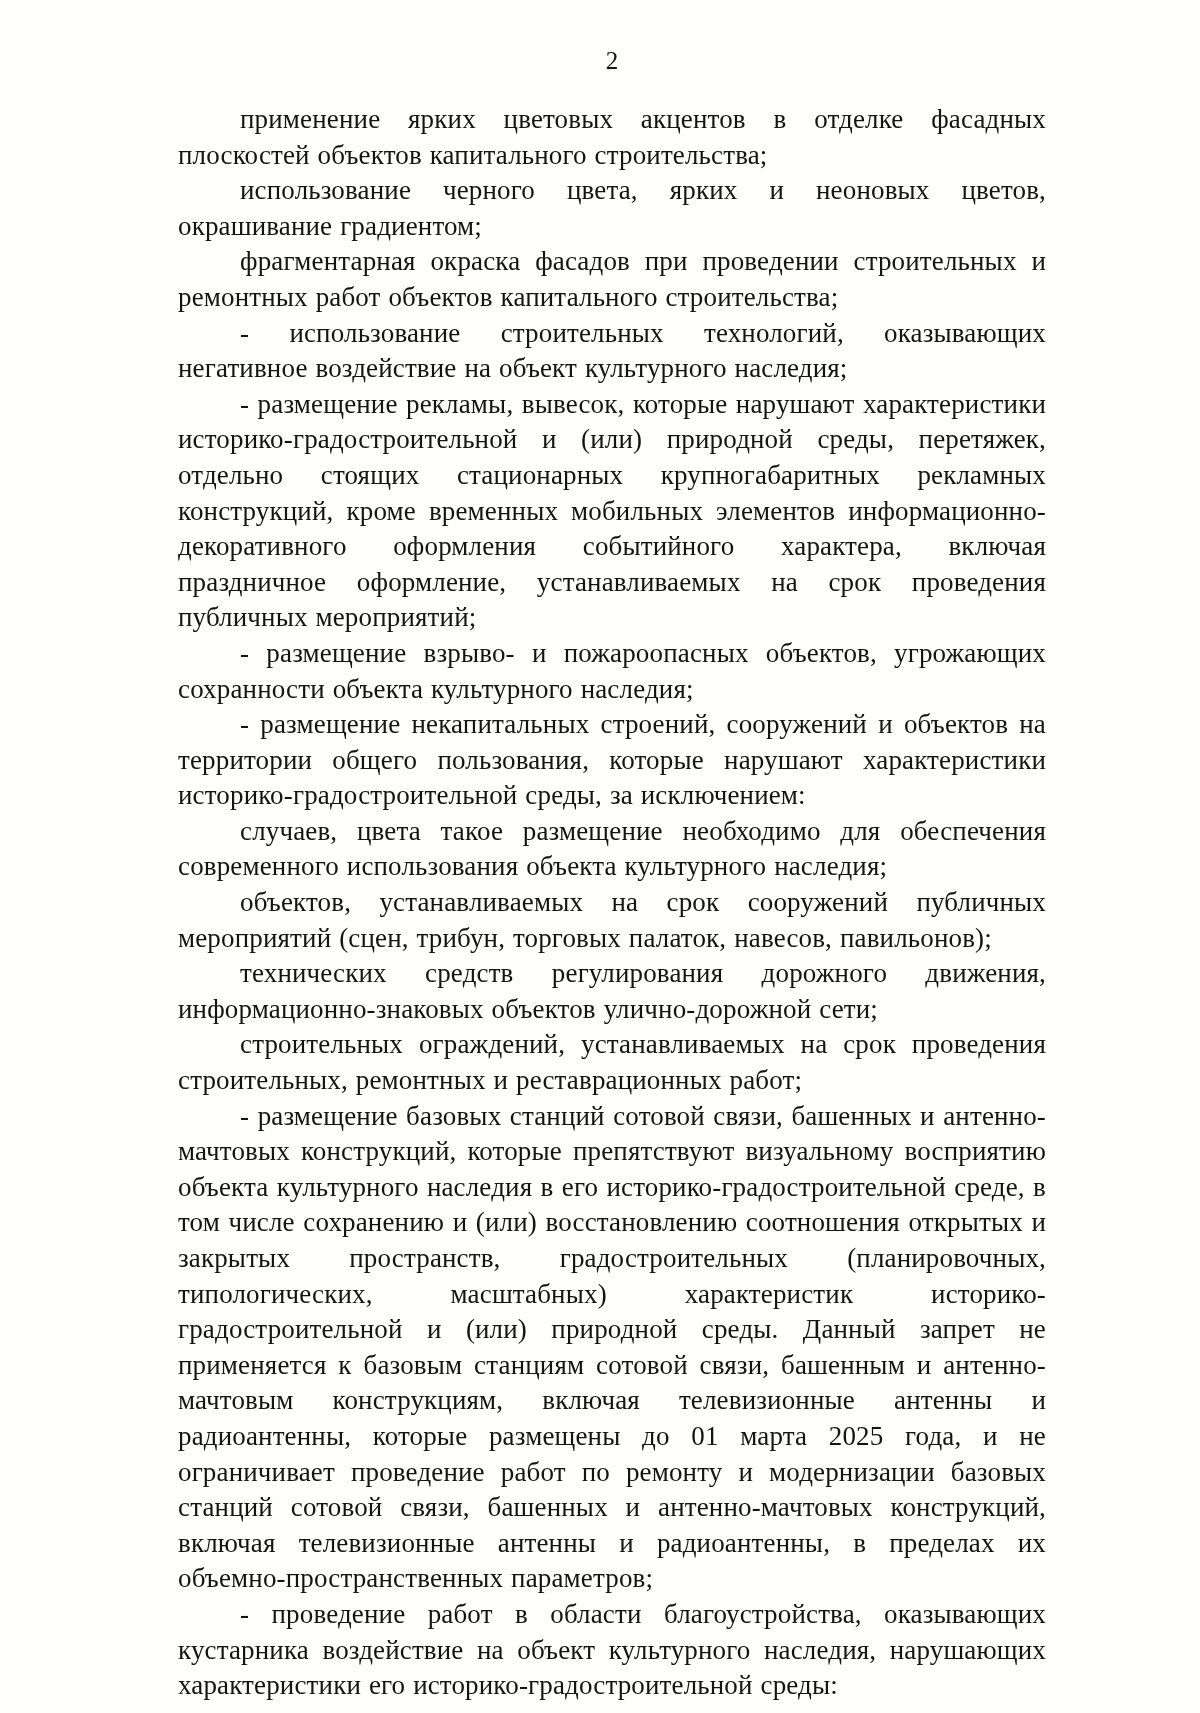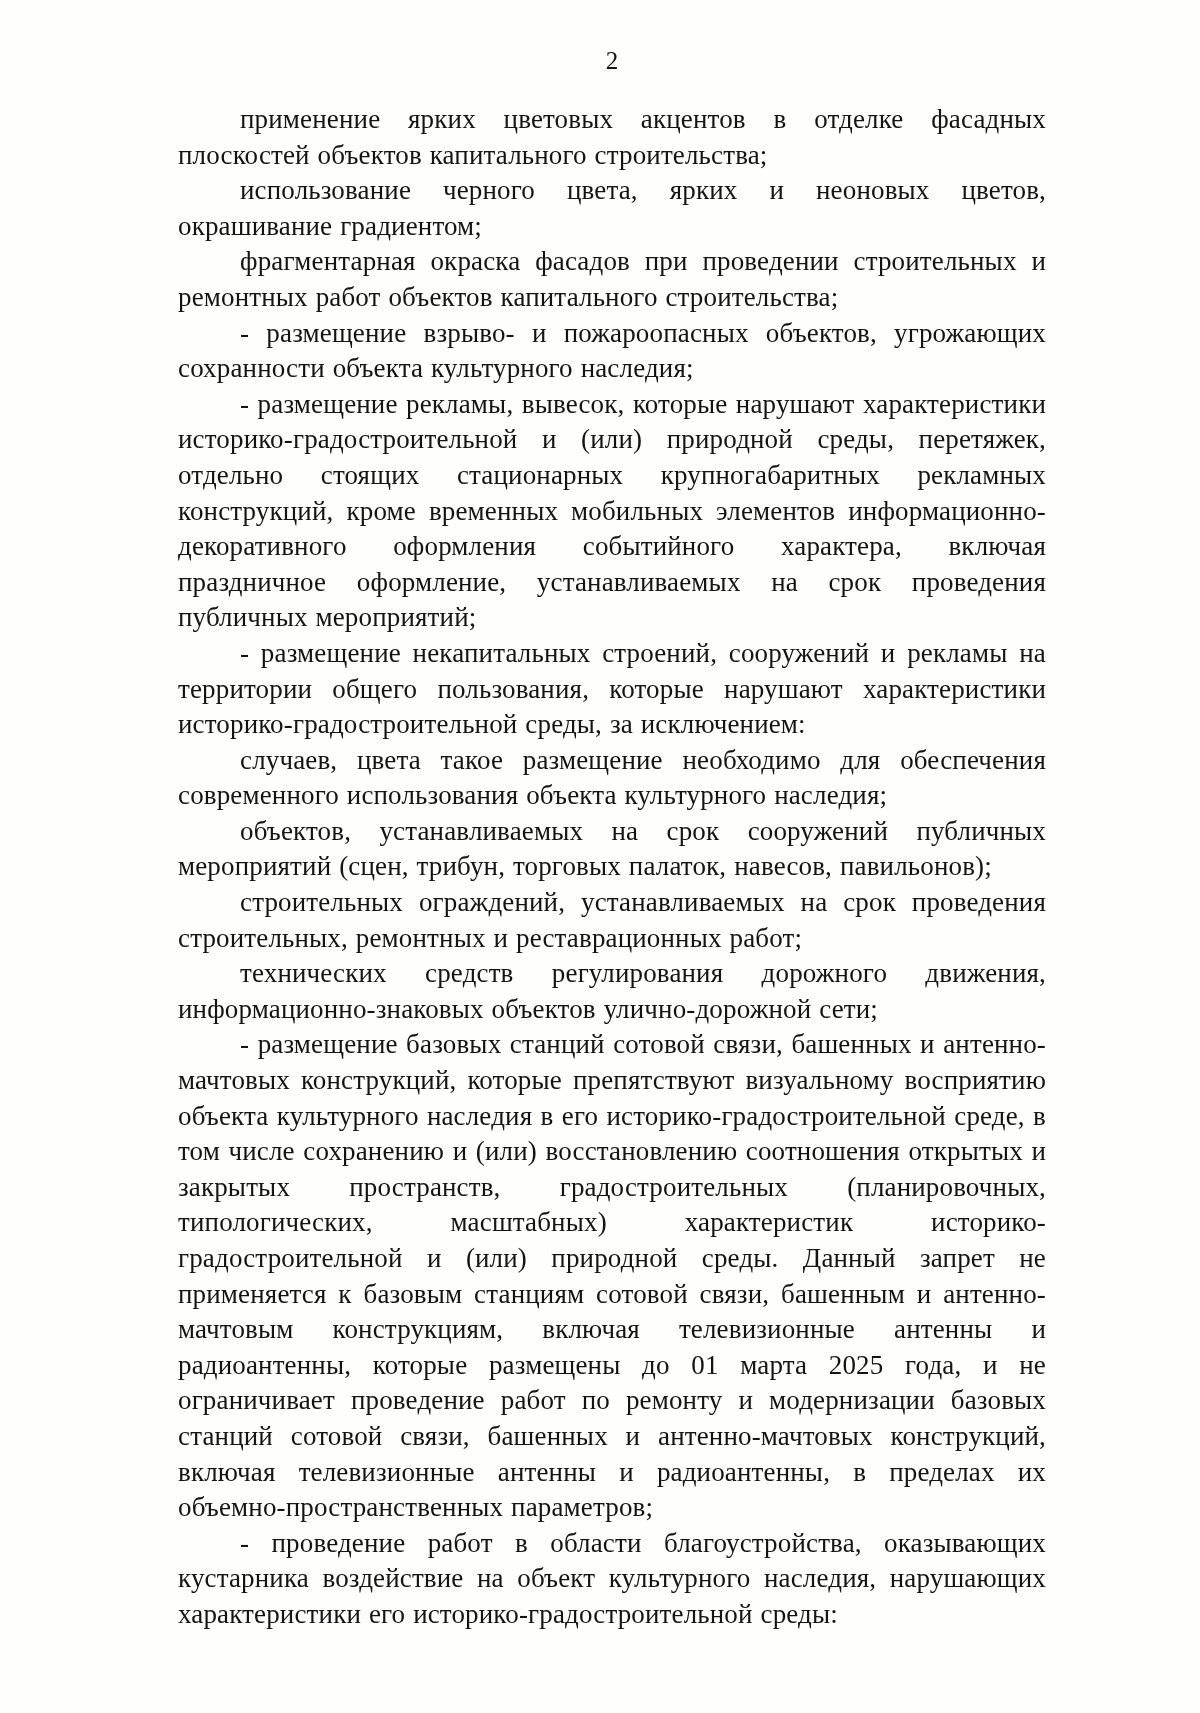--- a/index.html
+++ b/index.html
@@ -54,33 +54,34 @@
   <div class="page-number">2</div>
 
   <div class="content">
 
       <p>применение ярких цветовых акцентов в отделке фасадных плоскостей объектов капитального строительства;</p>
 
       <p>использование черного цвета, ярких и неоновых цветов, окрашивание градиентом;</p>
 
       <p>фрагментарная окраска фасадов при проведении строительных и ремонтных работ объектов капитального строительства;</p>
 
+      <p>- использование строительных технологий, оказывающих негативное воздействие на объект культурного наследия;</p>
+
+      <p>- размещение рекламы, вывесок, которые нарушают характеристики историко-градостроительной и (или) природной среды, перетяжек, отдельно стоящих стационарных крупногабаритных рекламных конструкций, кроме временных мобильных элементов информационно-декоративного оформления событийного характера, включая праздничное оформление, устанавливаемых на срок проведения публичных мероприятий;</p>
 
       <p>- размещение взрыво- и пожароопасных объектов, угрожающих сохранности объекта культурного наследия;</p>
 
-      <p>- размещение рекламы, вывесок, которые нарушают характеристики историко-градостроительной и (или) природной среды, перетяжек, отдельно стоящих стационарных крупногабаритных рекламных конструкций, кроме временных мобильных элементов информационно-декоративного оформления событийного характера, включая праздничное оформление, устанавливаемых на срок проведения публичных мероприятий;</p>
-
-      <p>- размещение некапитальных строений, сооружений и рекламы на территории общего пользования, которые нарушают характеристики историко-градостроительной среды, за исключением:</p>
+      <p>- размещение некапитальных строений, сооружений и объектов на территории общего пользования, которые нарушают характеристики историко-градостроительной среды, за исключением:</p>
 
       <p>случаев, цвета такое размещение необходимо для обеспечения современного использования объекта культурного наследия;</p>
 
       <p>объектов, устанавливаемых на срок сооружений публичных мероприятий (сцен, трибун, торговых палаток, навесов, павильонов);</p>
 
+      <p>технических средств регулирования дорожного движения, информационно-знаковых объектов улично-дорожной сети;</p>
+
       <p>строительных ограждений, устанавливаемых на срок проведения строительных, ремонтных и реставрационных работ;</p>
-
-      <p>технических средств регулирования дорожного движения, информационно-знаковых объектов улично-дорожной сети;</p>
 
       <p>- размещение базовых станций сотовой связи, башенных и антенно-мачтовых конструкций, которые препятствуют визуальному восприятию объекта культурного наследия в его историко-градостроительной среде, в том числе сохранению и (или) восстановлению соотношения открытых и закрытых пространств, градостроительных (планировочных, типологических, масштабных) характеристик историко-градостроительной и (или) природной среды. Данный запрет не применяется к базовым станциям сотовой связи, башенным и антенно-мачтовым конструкциям, включая телевизионные антенны и радиоантенны, которые размещены до 01 марта 2025 года, и не ограничивает проведение работ по ремонту и модернизации базовых станций сотовой связи, башенных и антенно-мачтовых конструкций, включая телевизионные антенны и радиоантенны, в пределах их объемно-пространственных параметров;</p>
 
       <p>- проведение работ в области благоустройства, оказывающих кустарника воздействие на объект культурного наследия, нарушающих характеристики его историко-градостроительной среды:</p>
 
     </div>
 </div>
 
 </body></html>

